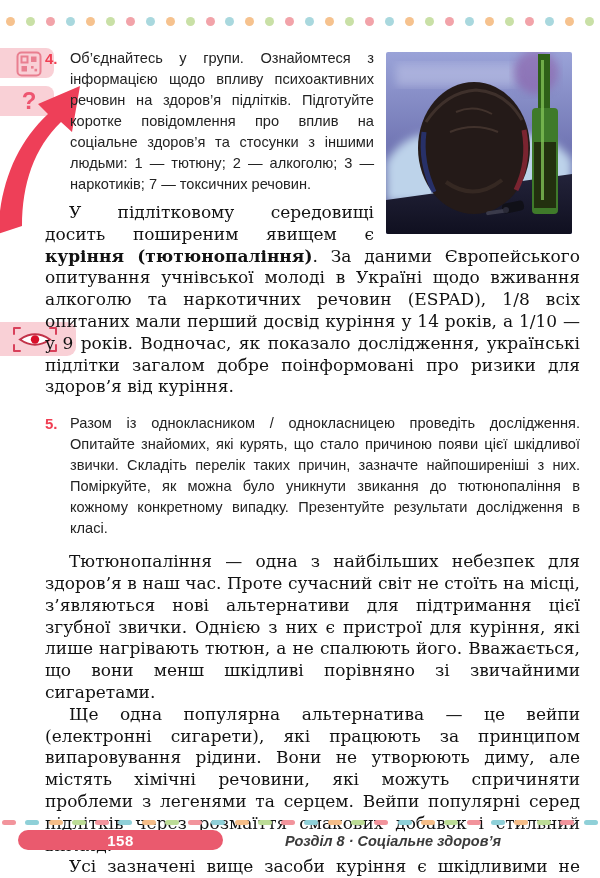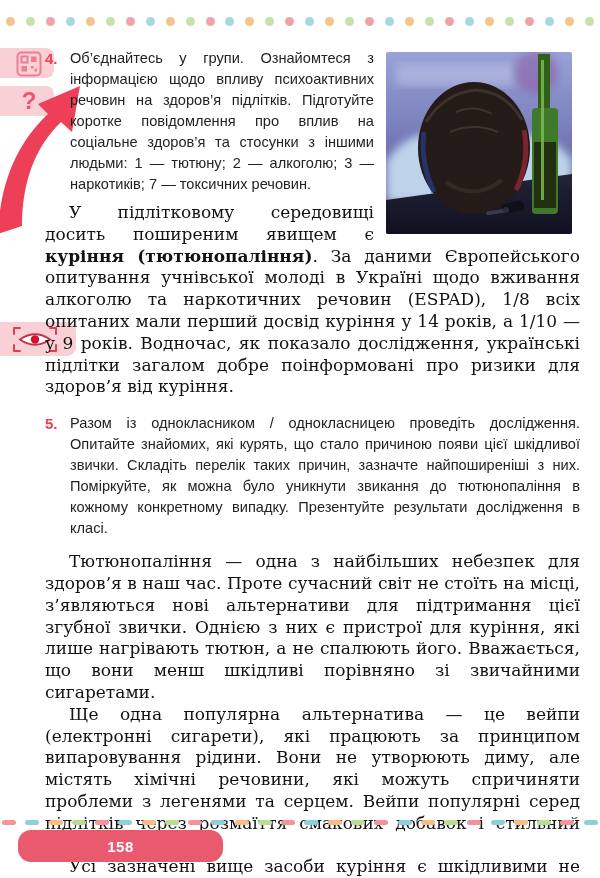--- a/index.html
+++ b/index.html
@@ -44,21 +44,21 @@
   .task-num{position:absolute;left:0;top:0;font-weight:bold;color:#f03e52;font-size:15px;}
   .task4{margin-bottom:7px;}
   .task5{margin-top:15px;margin-bottom:12px;}
 
   
   .body-p{margin:0;font-family:"DejaVu Serif","Liberation Serif",serif;
           font-size:17px;line-height:21.8px;text-align:justify;text-indent:24px;color:#121212;}
   .body-p b{font-weight:bold;}
 
   
-  .page-badge{position:absolute;left:18px;top:830px;width:205px;height:32px;background:#ea5a6e;
+  .page-badge{position:absolute;left:18px;top:830px;width:205px;height:20px;background:#ea5a6e;
               border-radius:13px;color:#ffffff;font-weight:bold;font-size:15px;
               display:flex;align-items:center;justify-content:center;letter-spacing:.5px;}
   .chapter{position:absolute;left:285px;top:833px;font-style:italic;font-weight:600;
            font-size:14.5px;color:#3b3b3b;}
 </style>
 </head>
 <body>
 
 <div class="page">
 
@@ -251,14 +251,15 @@
       <span class="dash" style="background: rgb(143, 208, 216);"></span>
       <span class="dash" style="background: rgb(245, 189, 136);"></span>
       <span class="dash" style="background: rgb(188, 220, 150);"></span>
       <span class="dash" style="background: rgb(242, 148, 156);"></span>
       <span class="dash" style="background: rgb(143, 208, 216);"></span>
     </div>
 
   <div class="page-badge">
     <span>158</span>
   </div>
+  <div class="chapter">Розділ 8 · Соціальне здоров’я</div>
 
 </div>
 
 </body></html>

